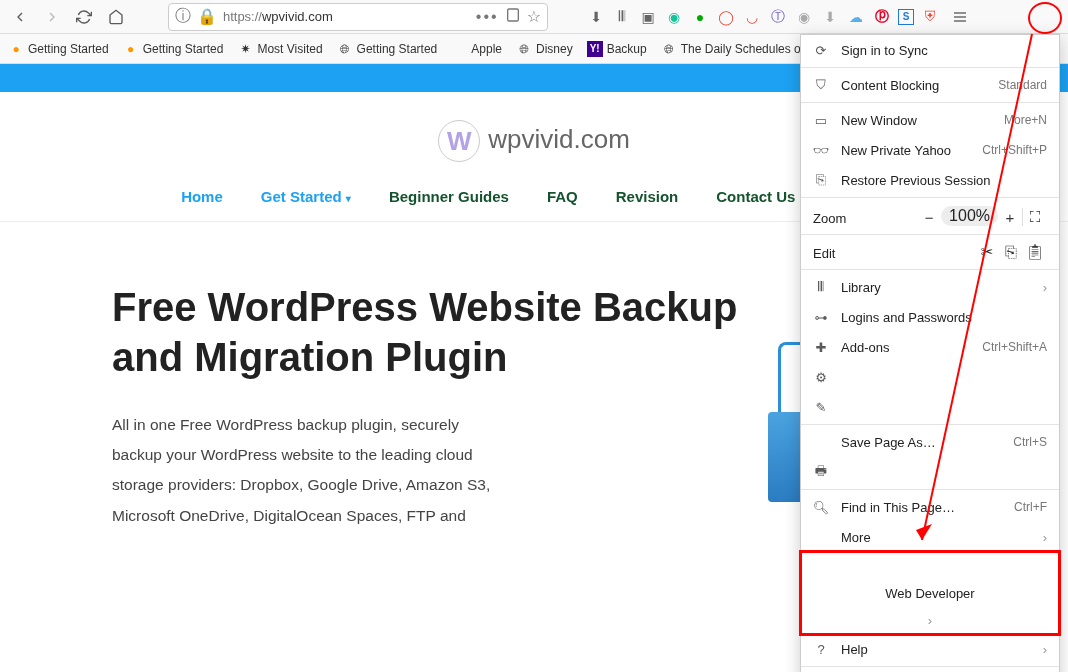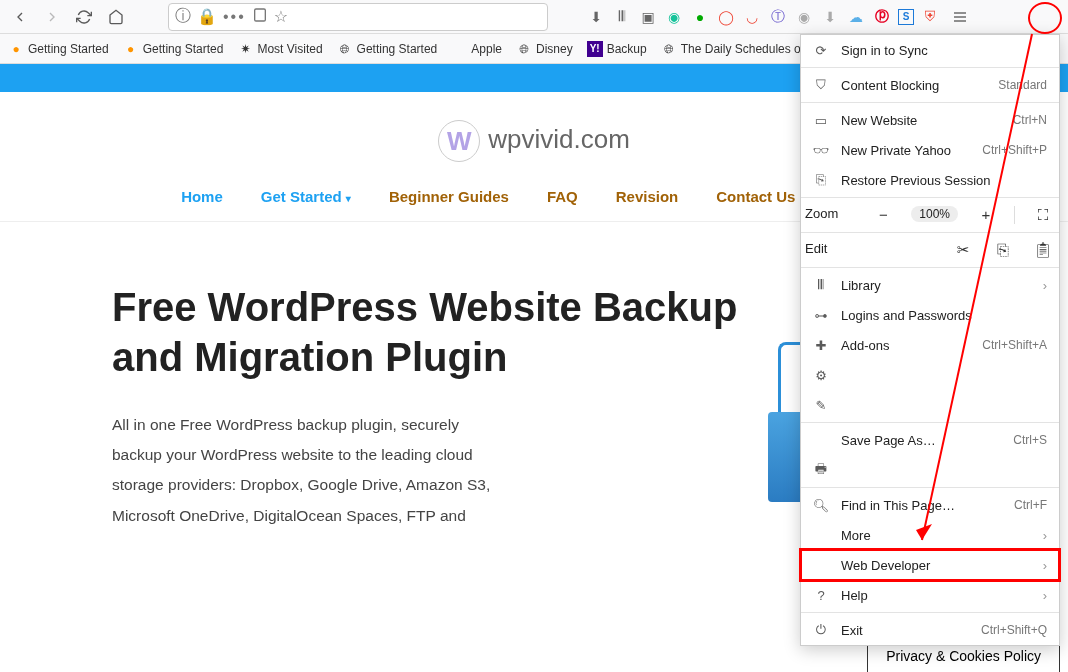--- a/index.html
+++ b/index.html
@@ -26,44 +26,44 @@
 .blue-strip { height: 28px; background: #1da1f2; display: flex; justify-content: flex-end; align-items: center; padding: 0 14px; gap: 18px; color: #fff; font-size: 12px; font-weight: 600; }
 .blue-strip .ic { width:16px; height:16px; }
 
 
 .logo-row { text-align: center; padding: 28px 0 10px; }
 .logo-row .logo { font-size: 26px; color: #666; font-weight: 400; }
 .logo-circle { display:inline-flex; width:42px; height:42px; border:1px solid #ccc; border-radius:50%; align-items:center; justify-content:center; vertical-align:middle; margin-right:8px; font-weight:bold; color:#b3a3e6;}
 
 
 .site-nav { display: flex; justify-content: center; gap: 38px; padding: 16px 0; border-bottom: 1px solid #eee; font-size: 15px; font-weight: 600; color: #1f2937; }
-.site-nav a { color: #a16207; cursor: pointer; }
+.site-nav a { color: #14532d; cursor: pointer; }
 .site-nav a.active { color: #1da1f2; }
 .chev { font-size: 10px; color: #1da1f2; }
 
 
 .hero { display: flex; padding: 60px 50px 0 112px; gap: 20px; }
 .hero-left { flex: 1; }
 .hero h1 { font-size: 40px; font-weight: 700; color: #222; line-height: 1.25; margin-bottom: 28px; }
 .hero p { font-size: 15.5px; color: #444; line-height: 1.95; max-width: 400px; }
 .hero-graphic { width: 260px; position: relative; }
 
 
 .menu { position: absolute; top: 34px; right: 8px; width: 260px; background: #fff; border: 1px solid #ccc; box-shadow: 0 4px 16px rgba(0,0,0,.2); font-size: 13px; color: #222; z-index: 10; }
 .menu .mi { display: flex; align-items: center; padding: 6px 12px; gap: 12px; cursor: pointer; min-height: 30px; }
 .menu .sep { height: 1px; background: #e3e3e3; margin: 2px 0; }
 .mi-icon { width: 16px; height: 16px; flex-shrink: 0; color: #5a5a5a; display:flex; align-items:center; justify-content:center; }
 .mi-label { flex: 1; }
 .mi-right { color: #777; font-size: 12px; }
 .mi-arrow { color: #999; }
-.zoom-row, .edit-row { display:flex; align-items:flex-start; padding: 6px 4px; gap: 16px; }
+.zoom-row, .edit-row { display:flex; align-items:flex-end; padding: 6px 12px; gap: 0; }
 .zoom-row .lbl, .edit-row .lbl { flex:1; color:#222; }
-.zoom-pill { background:#ededed; border-radius: 10px; padding: 1px 8px; font-size: 12px; }
+.zoom-pill { background:#ededed; border-radius: 10px; padding: 1px 8px; font-size: 16px; }
 .row-btn { width:24px; text-align:center; font-size:15px; color:#333; cursor:pointer; }
-.highlight-mi { outline: 3px solid #ff0000; outline-offset: -1px; }
+.highlight-mi { outline: 3px solid #ff0000; outline-offset: -1px; flex-direction: column; }
 
 
 .anno-circle { position: absolute; top: 2px; right: 6px; width: 34px; height: 32px; border: 2px solid #ff0000; border-radius: 50%; z-index: 20; pointer-events: none; }
 .anno-arrow { position:absolute; top:30px; right:26px; z-index:20; pointer-events:none; }
 
 
 .privacy { position: absolute; bottom: 0; right: 8px; border: 1px solid #333; border-bottom: none; padding: 8px 18px; font-size: 14px; background: #fff; z-index:5;}
 
 .graphic-cloud { position:relative; height:300px; }
 .badge { position:absolute; background:#0b7dd6; color:#fff; font-size:11px; font-weight:600; padding:2px 8px; border-radius:10px; }
@@ -101,20 +101,21 @@
     </div>
   <div class="tb-btn">
       <svg viewBox="0 0 24 24" fill="none" stroke="currentColor" stroke-width="2">
         <path d="M3 9l9-7 9 7v11a2 2 0 01-2 2H5a2 2 0 01-2-2z"></path>
       </svg>
     </div>
   <div style="width:30px"></div>
   <div class="urlbar">
     <span style="color:#777">ⓘ</span>
     <span class="lock">🔒</span>
+    <span class="url-text"><span class="url-dark">https://</span><span>wpvivid.com</span></span>
     <span style="color:#777;letter-spacing:2px">•••</span>
     <span><svg width="16" height="16" viewBox="0 0 24 24" fill="none" stroke="#777" stroke-width="2">
           <rect x="4" y="3" width="16" height="18" rx="2"></rect>
         </svg></span>
     <span style="color:#777">☆</span>
   </div>
   <div style="width:30px"></div>
   <div class="tb-icons">
     <span class="ext-icon" style="color:#666">⬇</span>
     <span class="ext-icon" style="color:#666">𝄃𝄃</span>
@@ -229,22 +230,22 @@
     </div>
   <div class="sep"></div>
   <div class="mi">
       <span class="mi-icon">⛉</span>
       <span class="mi-label">Content Blocking</span>
       <span class="mi-right">Standard</span>
     </div>
   <div class="sep"></div>
   <div class="mi">
       <span class="mi-icon">▭</span>
-      <span class="mi-label">New Website</span>
-      <span class="mi-right">Ctrl+N</span>
+      <span class="mi-label">New Window</span>
+      <span class="mi-right">More+N</span>
     </div>
   <div class="mi">
       <span class="mi-icon">👓︎</span>
       <span class="mi-label">New Private Yahoo</span>
       <span class="mi-right">Ctrl+Shift+P</span>
     </div>
   <div class="mi">
       <span class="mi-icon">⎘</span>
       <span class="mi-label">Restore Previous Session</span>
     </div>

